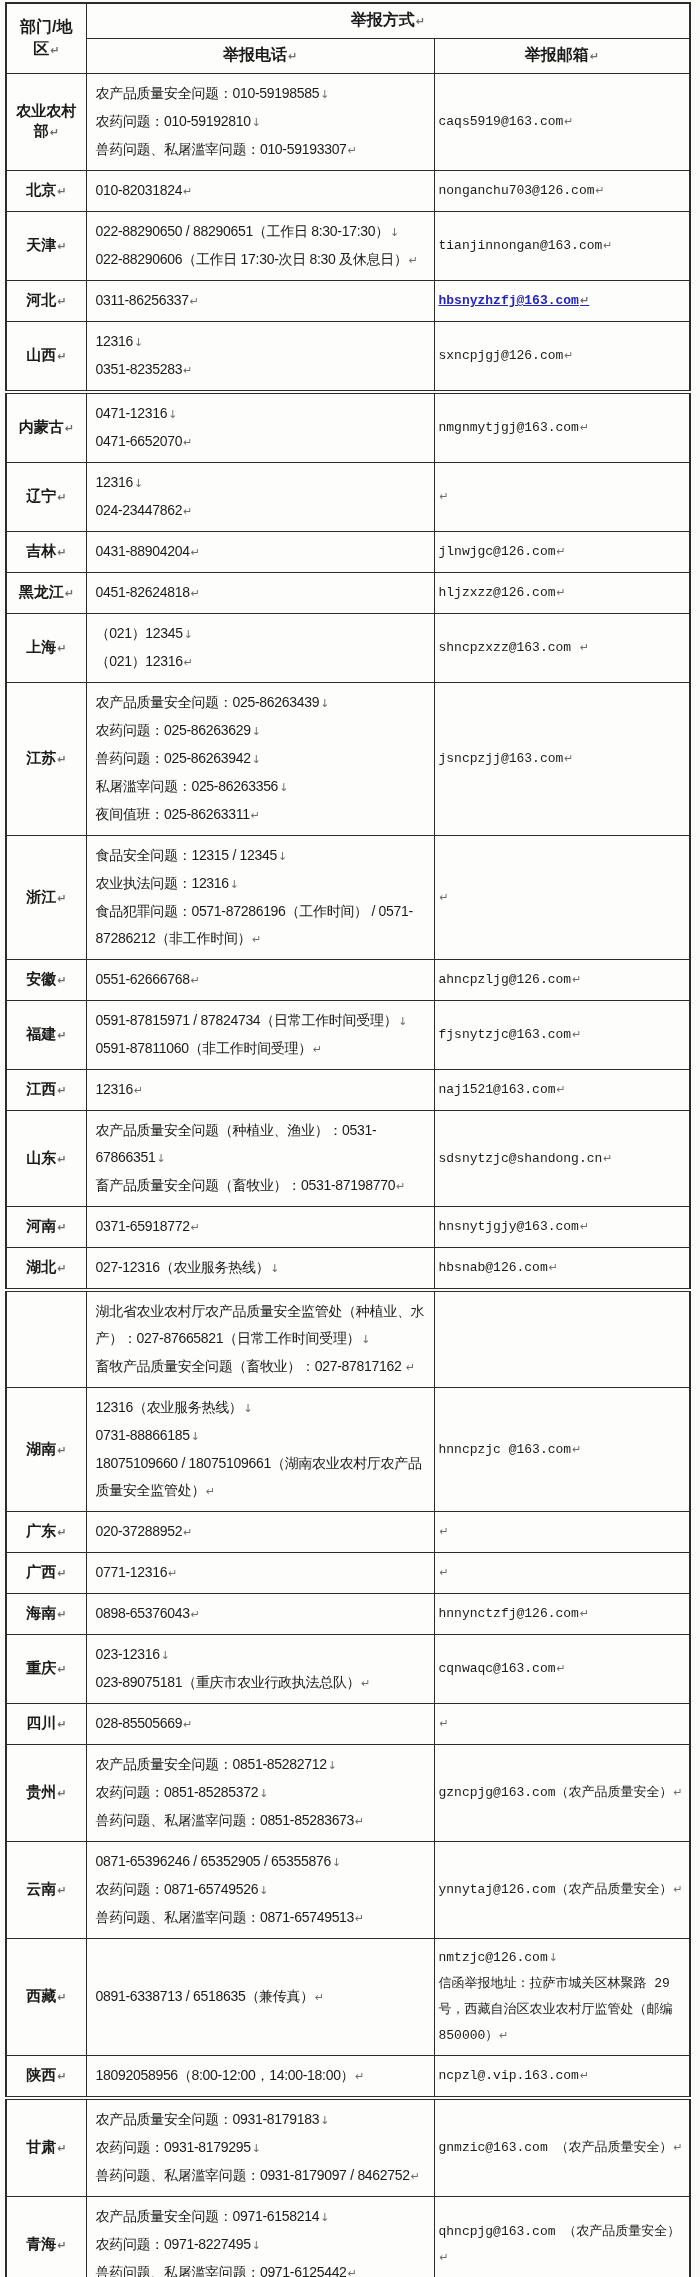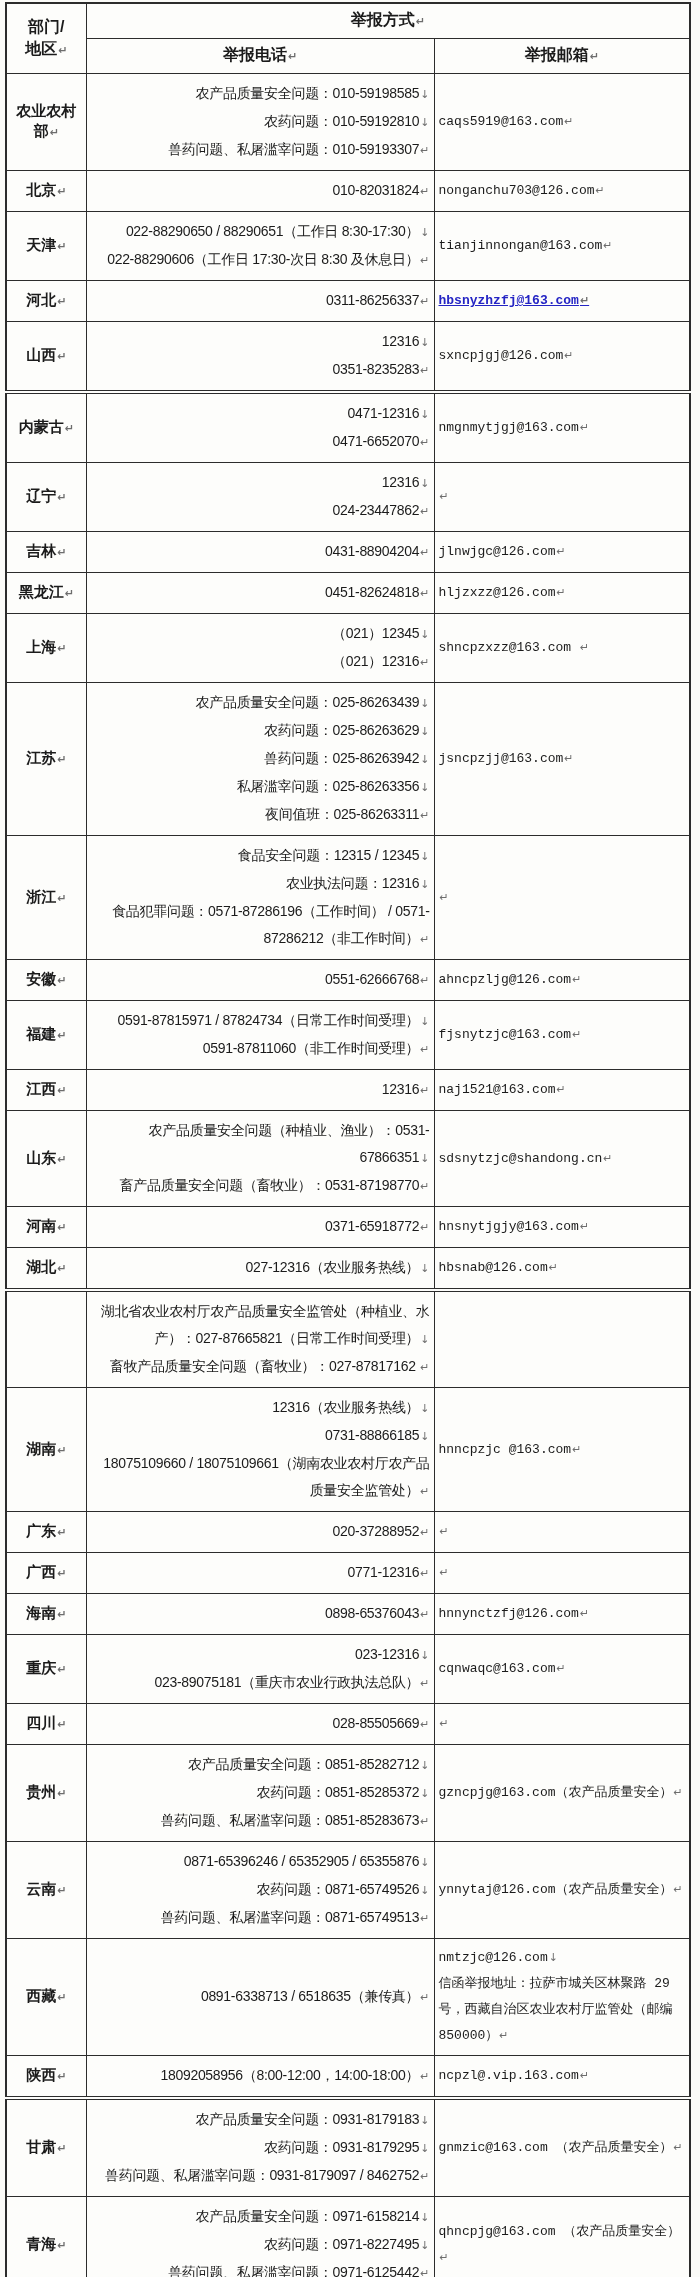--- a/index.html
+++ b/index.html
@@ -20,36 +20,36 @@
     table-layout: fixed;
     width: 684px;
     border: 2px solid #2c2c2c;
     background: #fdfdfb;
   }
   th, td { border: 1px solid #2c2c2c; vertical-align: middle; }
   thead th {
     font-weight: bold;
     font-size: 16px;
     text-align: center;
-    padding: 5px 14px;
+    padding: 5px 6px;
     line-height: 22px;
     background: #fdfdfb;
   }
   td.region {
     text-align: center;
     font-weight: bold;
     font-size: 15px;
     padding: 4px 2px;
     line-height: 20px;
   }
   td.phone {
     padding: 6px 4px 6px 9px;
     font-size: 14px;
     letter-spacing: -0.3px;
-    text-align: right;
+    text-align: left;
   }
   td.phone .ln { line-height: 27px; }
   td.email {
     text-align: left;
     font-size: 13px;
     font-family: "Liberation Mono", monospace;
     padding: 6px 4px;
   }
   td.email .ln { line-height: 26px; }
   tr.section { border-top: 4px double #2c2c2c; }

